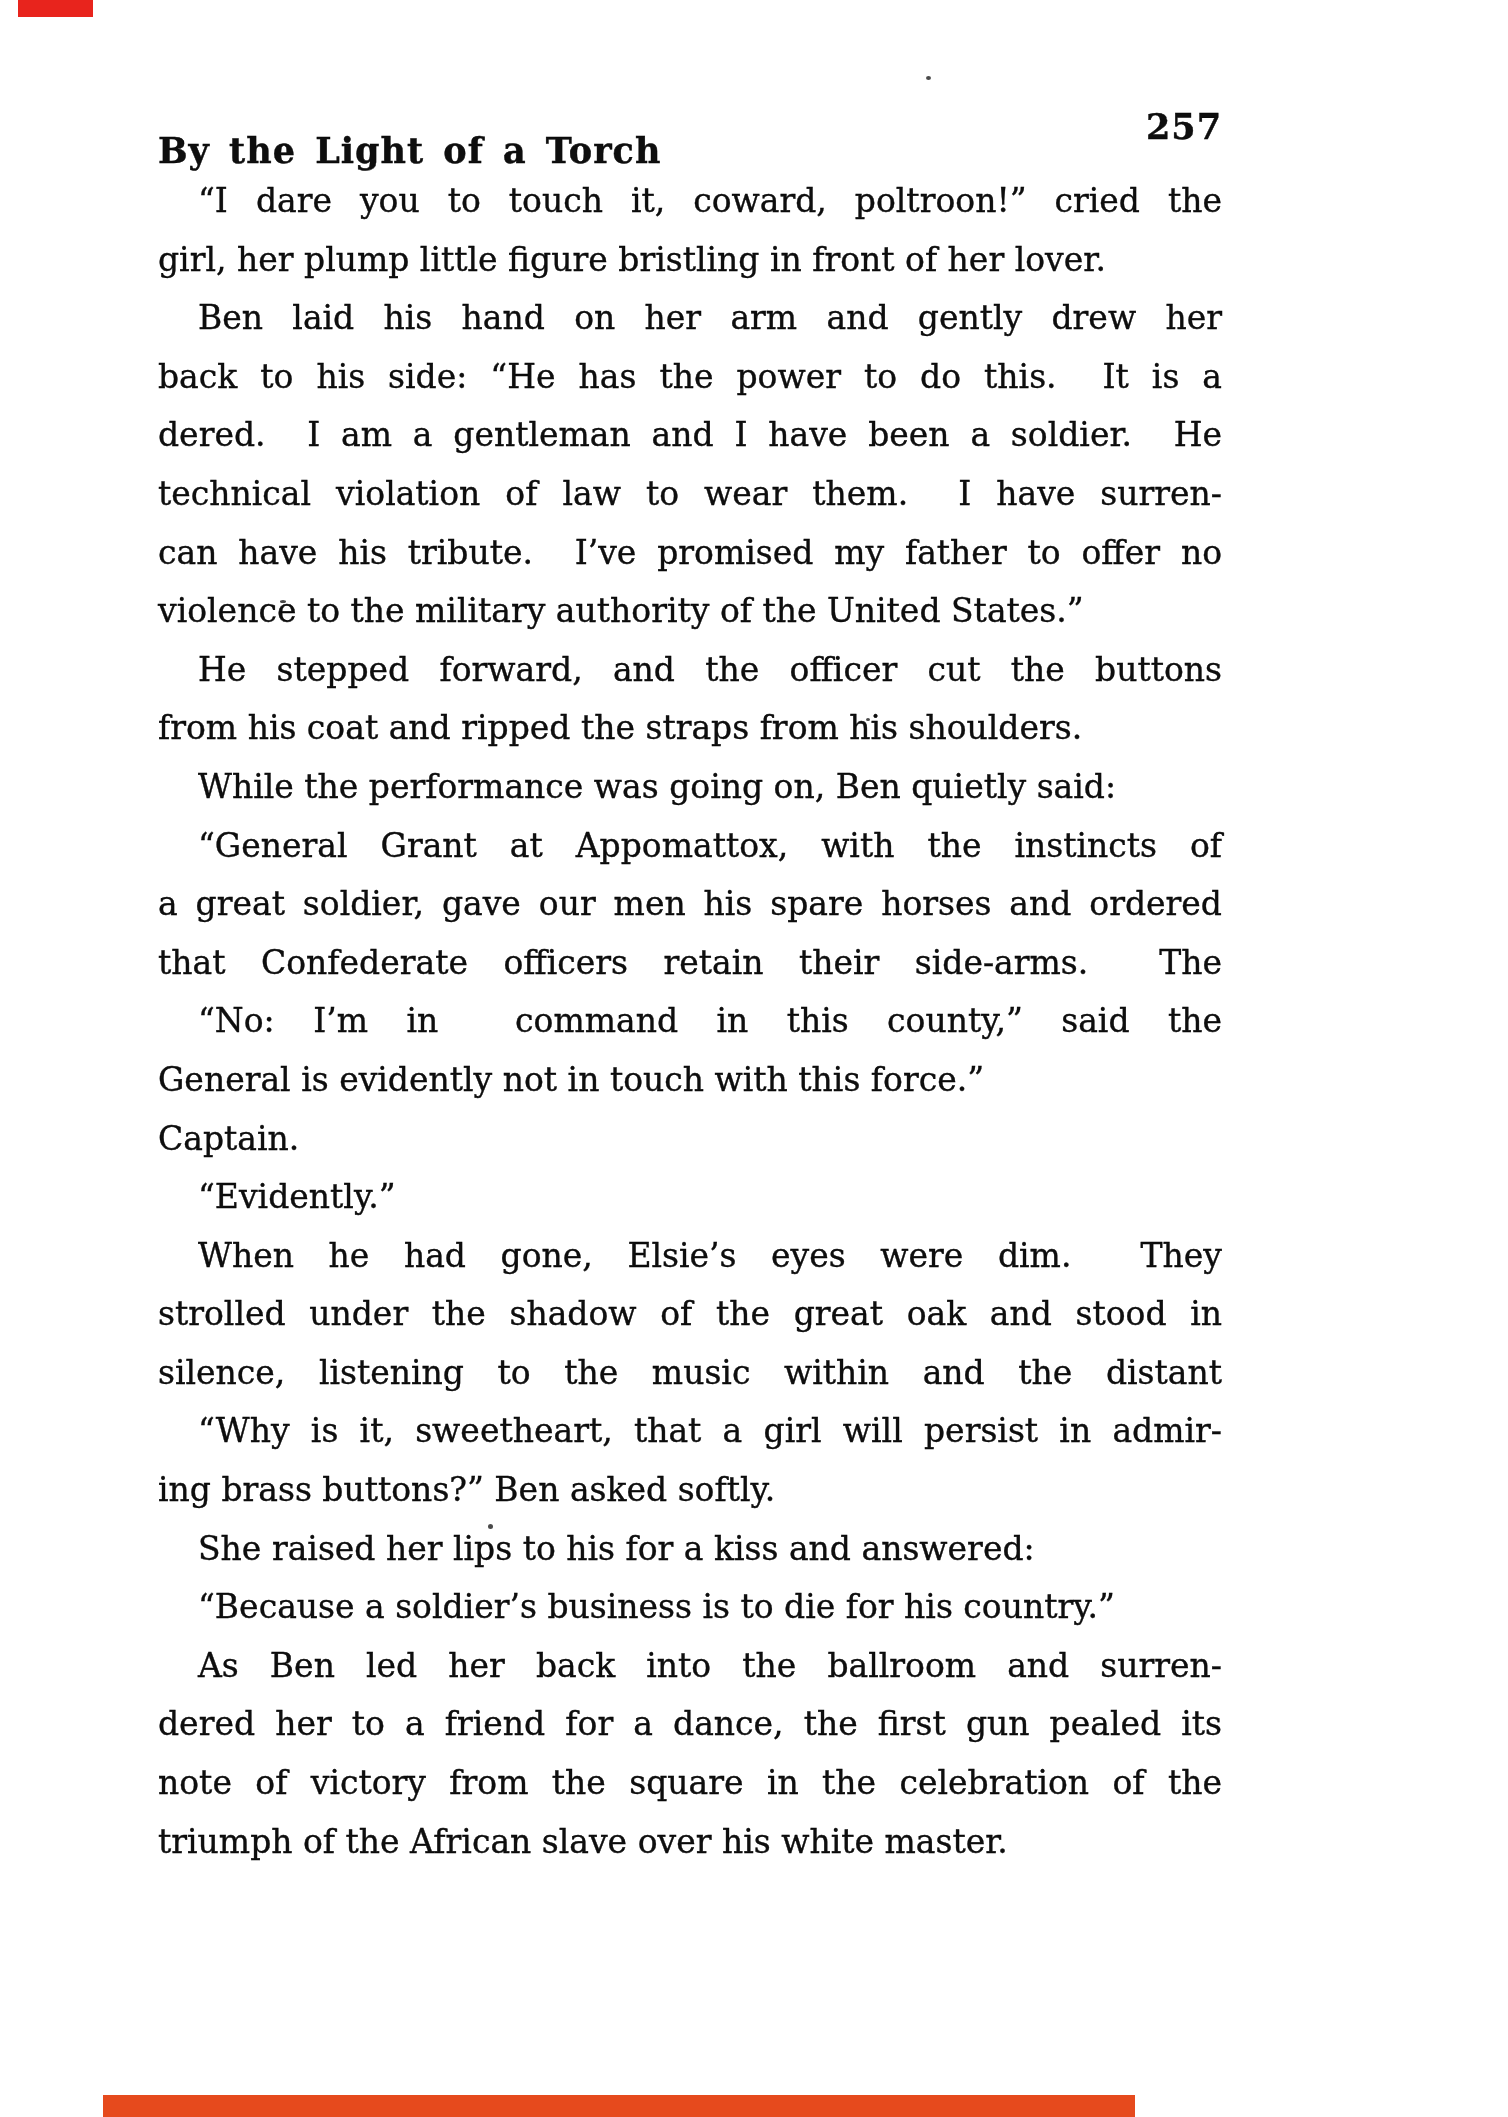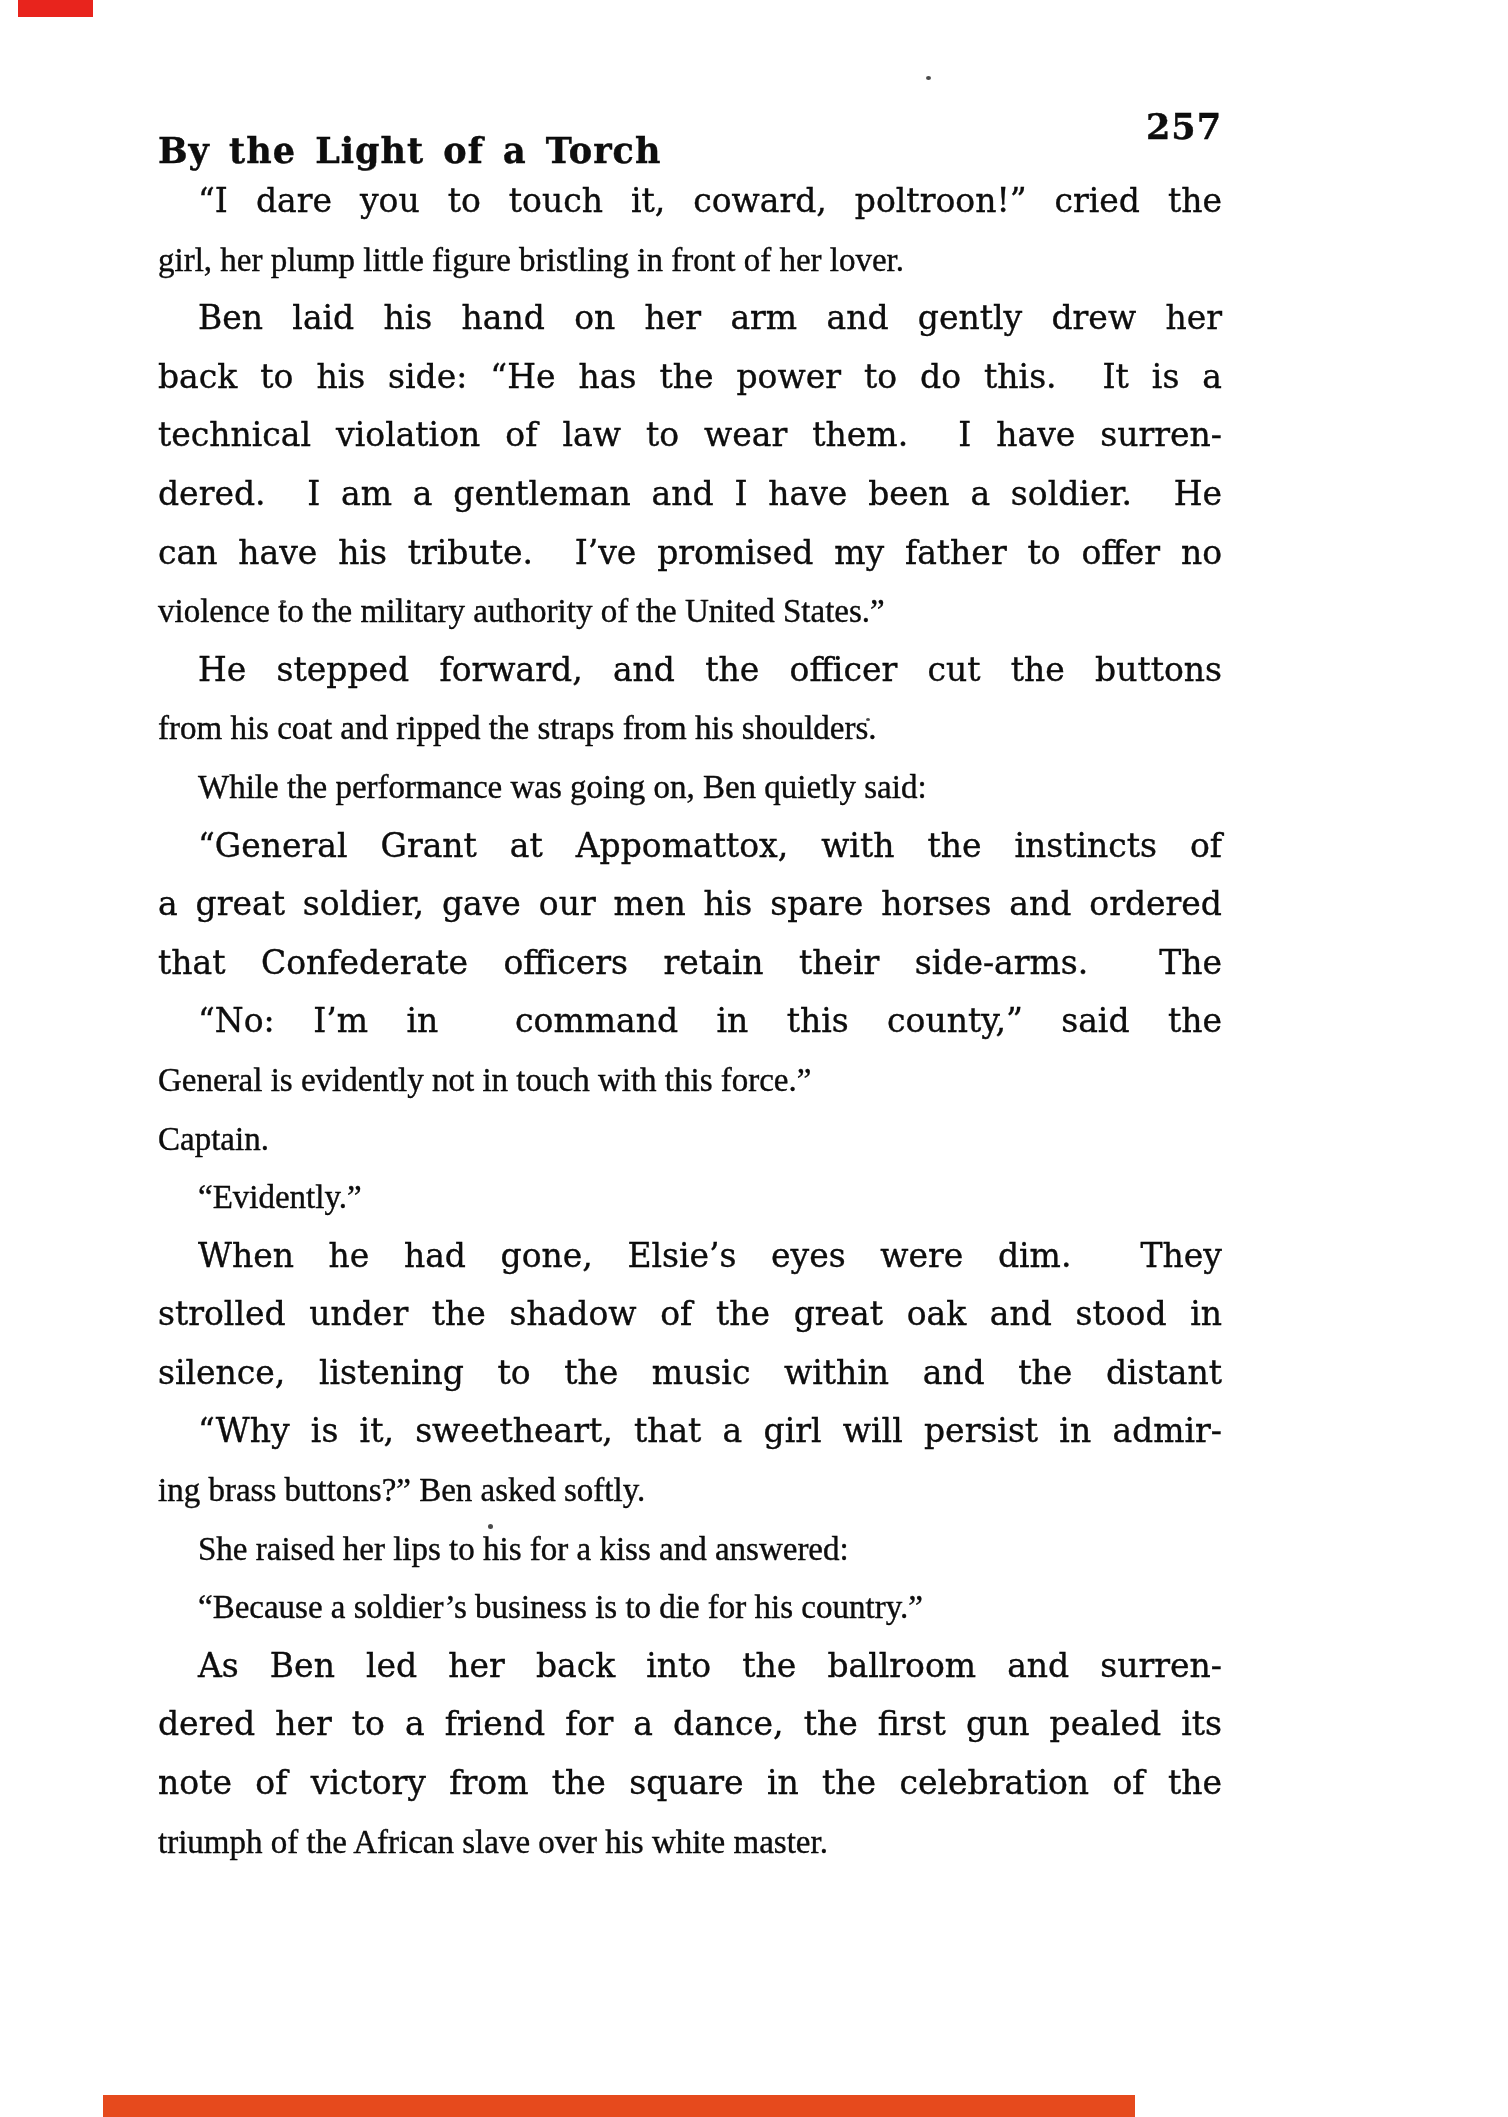--- a/index.html
+++ b/index.html
@@ -58,21 +58,20 @@
     height: 58.6px;
     line-height: 58.6px;
     text-align: justify;
     text-align-last: justify;
     white-space: pre-wrap;
   }
   .text-block .line.end {
     text-align: left;
     text-align-last: left;
     white-space: pre;
-    font-family: Liberation Serif, serif;
   }
   .text-block .line.indent {
     text-indent: 40px;
   }
   
   .artifact {
     position: absolute;
   }
   .artifact-top {
     left: 18px;
@@ -107,22 +106,22 @@
   <div class="running-head">
     <span class="title">By the Light of a Torch</span>
     <span class="folio">257</span>
   </div>
 
   <div class="text-block">
       <div class="line indent">“I dare you to touch it, coward, poltroon!” cried the</div>
       <div class="line end">girl, her plump little figure bristling in front of her lover.</div>
       <div class="line indent">Ben laid his hand on her arm and gently drew her</div>
       <div class="line">back to his side: “He has the power to do this.  It is a</div>
+      <div class="line">dered.  I am a gentleman and I have been a soldier.  He</div>
       <div class="line">technical violation of law to wear them.  I have surren-</div>
-      <div class="line">dered.  I am a gentleman and I have been a soldier.  He</div>
       <div class="line">can have his tribute.  I’ve promised my father to offer no</div>
       <div class="line end">violence to the military authority of the United States.”</div>
       <div class="line indent">He stepped forward, and the officer cut the buttons</div>
       <div class="line end">from his coat and ripped the straps from his shoulders.</div>
       <div class="line indent end">While the performance was going on, Ben quietly said:</div>
       <div class="line indent">“General Grant at Appomattox, with the instincts of</div>
       <div class="line">a great soldier, gave our men his spare horses and ordered</div>
       <div class="line">that Confederate officers retain their side-arms.  The</div>
       <div class="line indent">“No: I’m in  command in this county,” said the</div>
       <div class="line end">General is evidently not in touch with this force.”</div>

